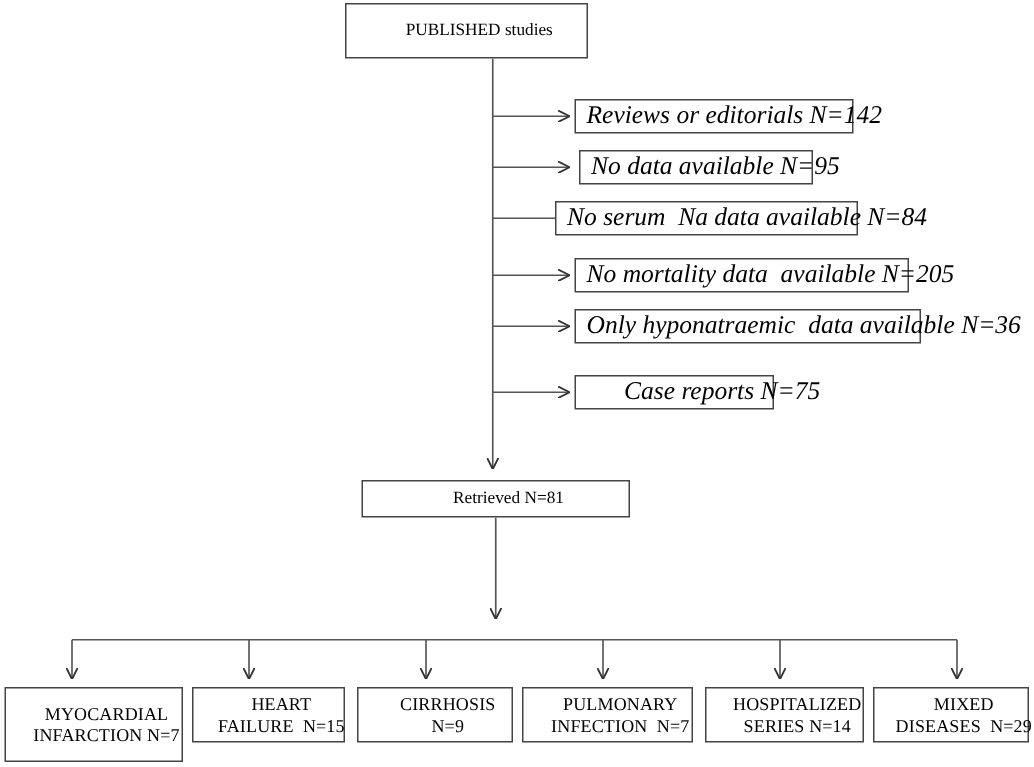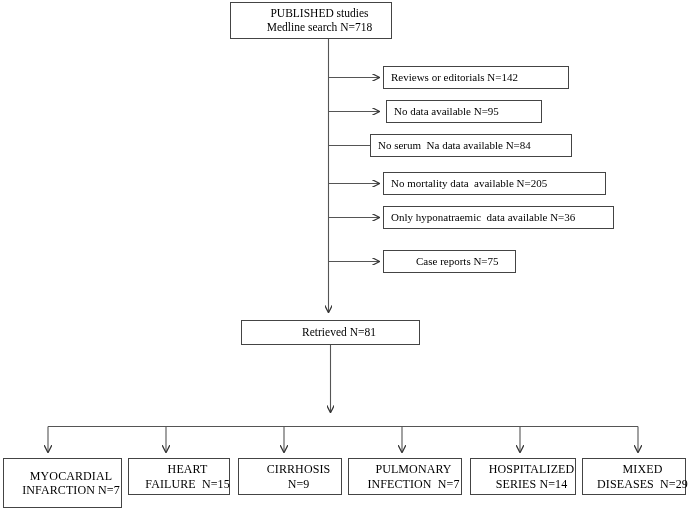--- a/index.html
+++ b/index.html
@@ -39,22 +39,23 @@
   }
 
   
   #box-published {
     left: 230px; top: 2px; width: 162px; height: 37px;
     font-size: 11.5px;
   }
 
   
   .excl {
-    font-size: 11px;
+    font-size: 17px;
     height: 23px;
+    font-style: italic;
   }
   #box-excl-0 { left: 383px; top: 66px;  width: 186px; }
   #box-excl-1 { left: 386px; top: 100px; width: 156px; }
   #box-excl-2 { left: 370px; top: 134px; width: 202px; }
   #box-excl-3 { left: 383px; top: 172px; width: 223px; }
   #box-excl-4 { left: 383px; top: 206px; width: 231px; }
   #box-excl-5 { left: 383px; top: 250px; width: 133px; padding-left: 32px; }
 
   
   #box-retrieved {
@@ -115,21 +116,20 @@
       <line x1="166" y1="426.5" x2="166" y2="452" marker-end="url(#arrow)"></line>
       <line x1="284" y1="426.5" x2="284" y2="452" marker-end="url(#arrow)"></line>
       <line x1="402" y1="426.5" x2="402" y2="452" marker-end="url(#arrow)"></line>
       <line x1="520" y1="426.5" x2="520" y2="452" marker-end="url(#arrow)"></line>
       <line x1="638" y1="426.5" x2="638" y2="452" marker-end="url(#arrow)"></line>
     </g>
   </svg>
 
   <div class="node" id="box-published">
     <span class="node-line">PUBLISHED studies</span>
-    <span class="node-line">Medline search N=718</span>
   </div>
 
   <div class="node left-text excl" id="box-excl-0">
     <span class="node-line">Reviews or editorials N=142</span>
   </div>
   <div class="node left-text excl" id="box-excl-1">
     <span class="node-line">No data available N=95</span>
   </div>
   <div class="node left-text excl" id="box-excl-2">
     <span class="node-line">No serum  Na data available N=84</span>

